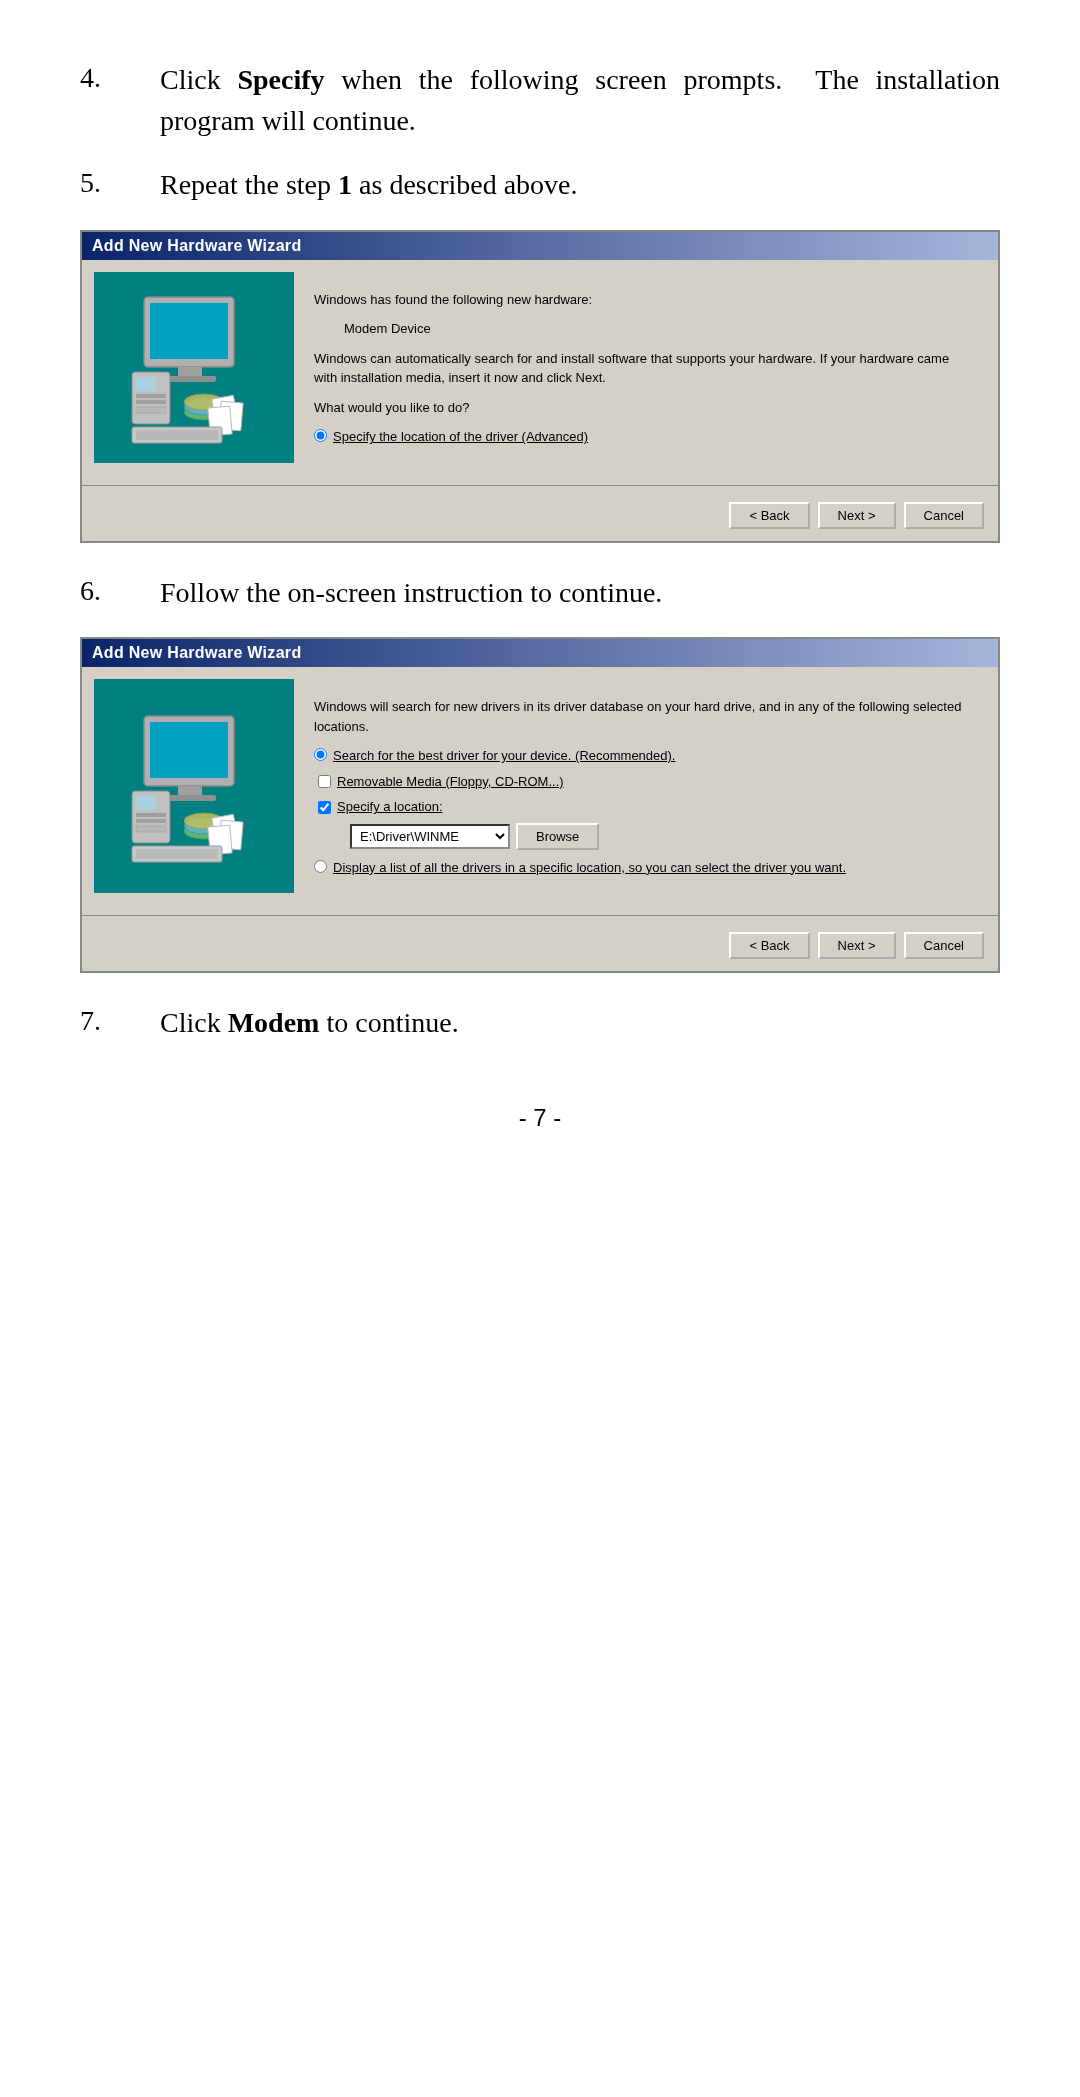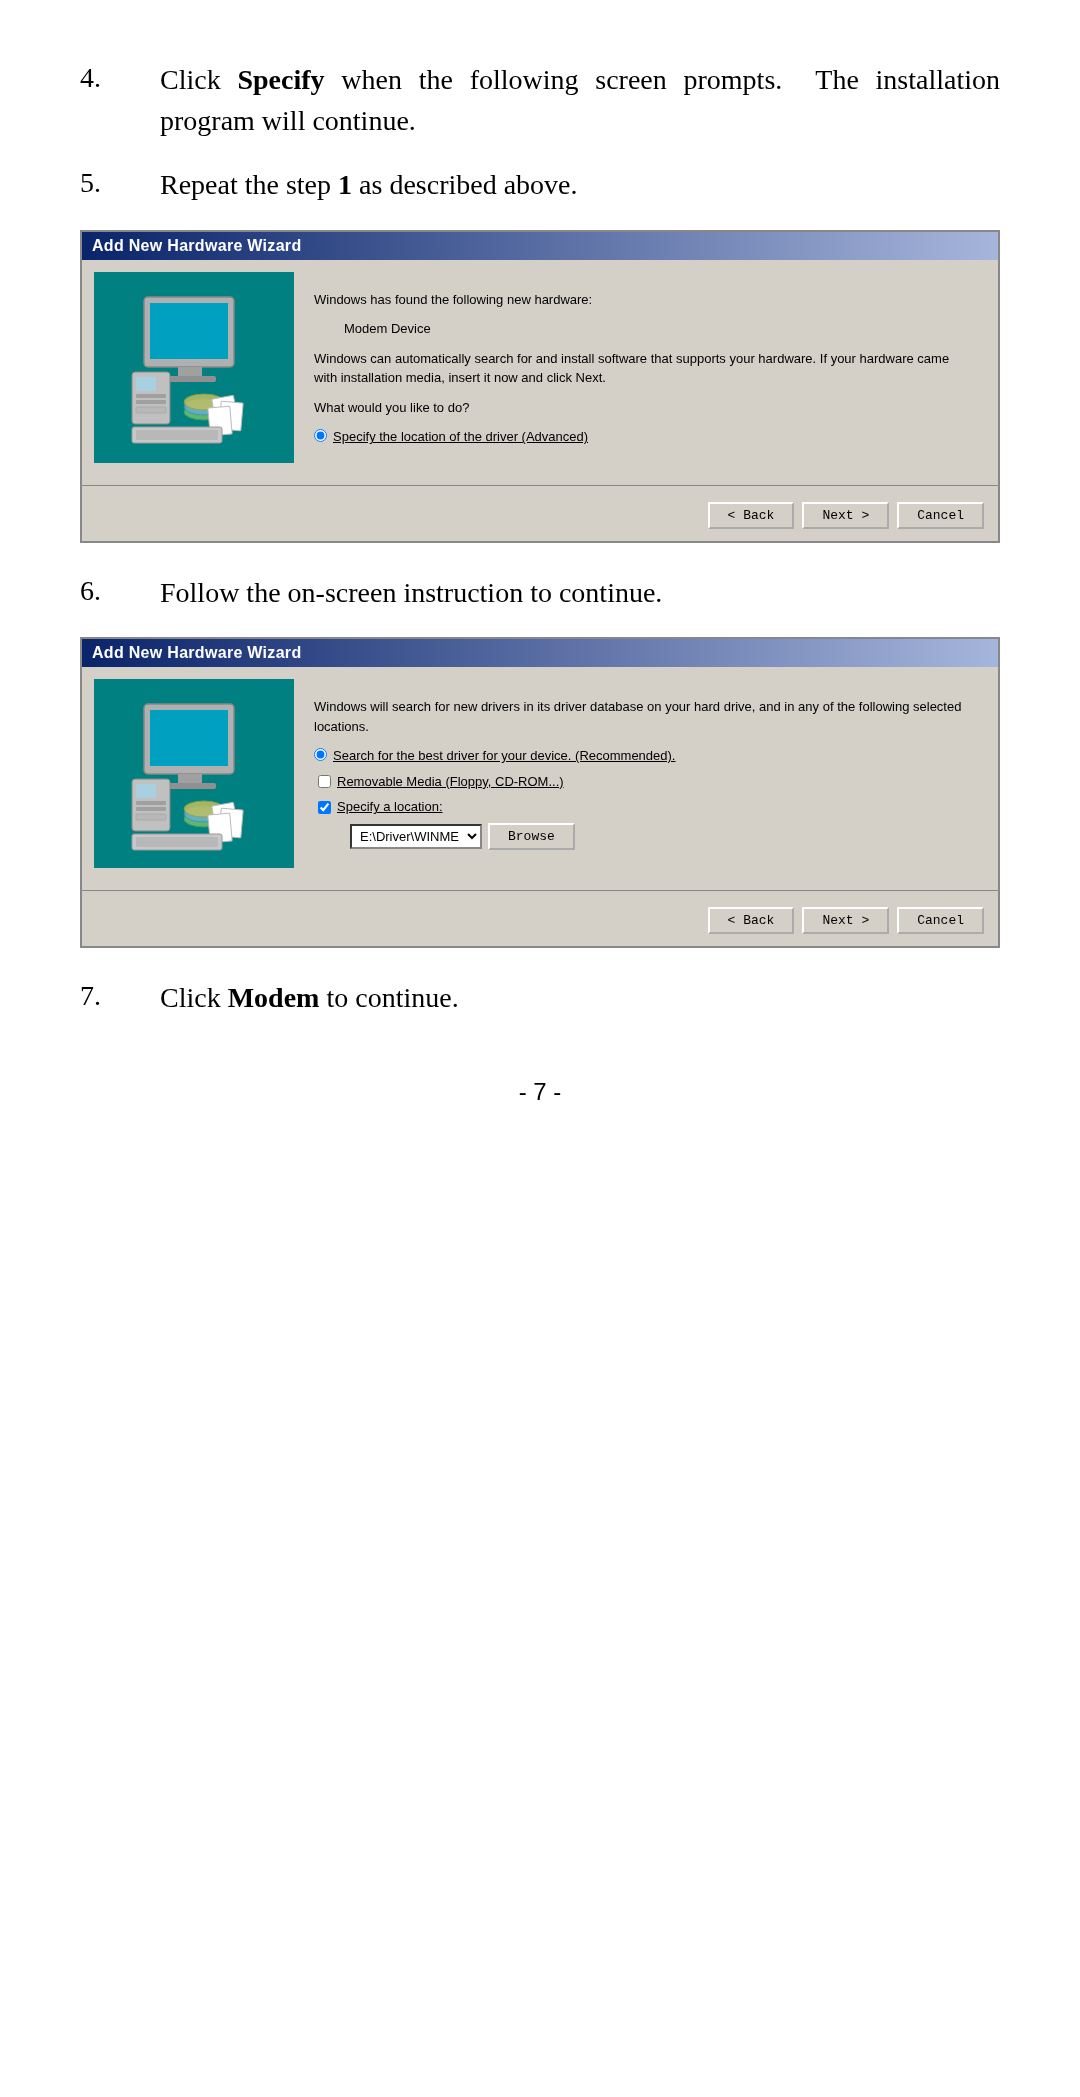--- a/index.html
+++ b/index.html
@@ -101,21 +101,21 @@
       margin: 10px 0 8px 0;
     }
     .wizard-buttons {
       display: flex;
       justify-content: flex-end;
       padding: 8px 14px 12px 14px;
       gap: 8px;
       background: #d4d0c8;
     }
     .win-btn {
-      font-family: Liberation Mono, monospace;
+      font-family: Liberation Sans, sans-serif;
       font-size: 13px;
       background: #d4d0c8;
       border: 2px outset #fff;
       padding: 4px 18px;
       cursor: pointer;
       min-width: 70px;
       text-align: center;
     }
     .checkbox-row {
       display: flex;
@@ -137,21 +137,21 @@
       margin-left: 36px;
       margin-bottom: 8px;
       gap: 6px;
     }
     .location-dropdown {
       font-family: Arial, sans-serif;
       font-size: 13px;
       border: 2px inset #888;
       background: white;
       padding: 2px 4px;
-      width: 132px;
+      width: 160px;
     }
     .page-number {
       text-align: center;
       font-size: 24px;
       margin-top: 60px;
       font-family: Arial, sans-serif;
     }
   </style>
 </head>
 <body>
@@ -271,20 +271,24 @@
       <div class="checkbox-row">
         <input type="checkbox" id="w2cb1" checked="" style="">
         <label for="w2cb1">Specify a location:</label>
       </div>
       <div class="location-row">
         <select class="location-dropdown">
           <option>E:\Driver\WINME</option>
         </select>
         <button class="win-btn">Browse</button>
       </div>
+      <div class="radio-option">
+        <input type="radio" name="w2opt" id="w2opt1" style="">
+        <label for="w2opt1">Display a list of all the drivers in a specific location, so you can select the driver you want.</label>
+      </div>
     </div>
   </div>
   <hr class="wizard-divider">
   <div class="wizard-buttons">
     <button class="win-btn">&lt; Back</button>
     <button class="win-btn">Next &gt;</button>
     <button class="win-btn">Cancel</button>
   </div>
 </div>
 

